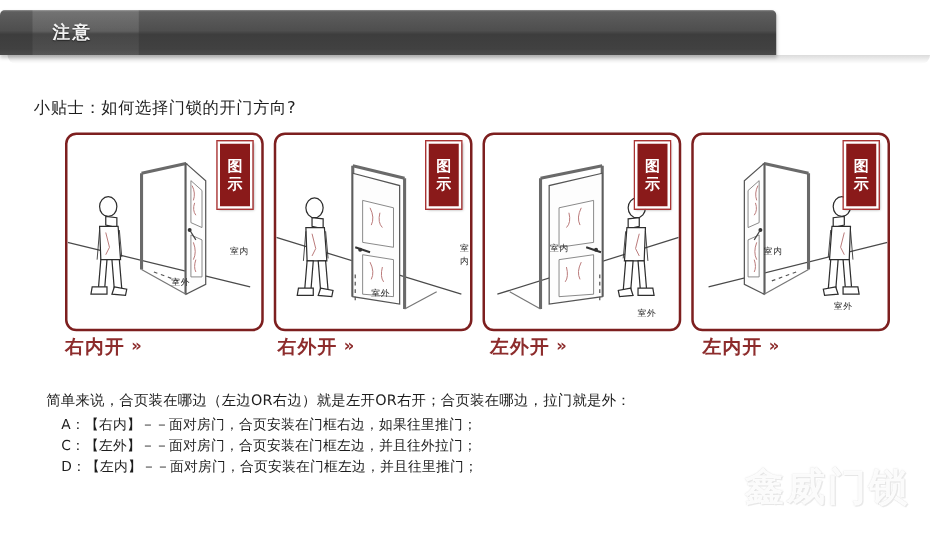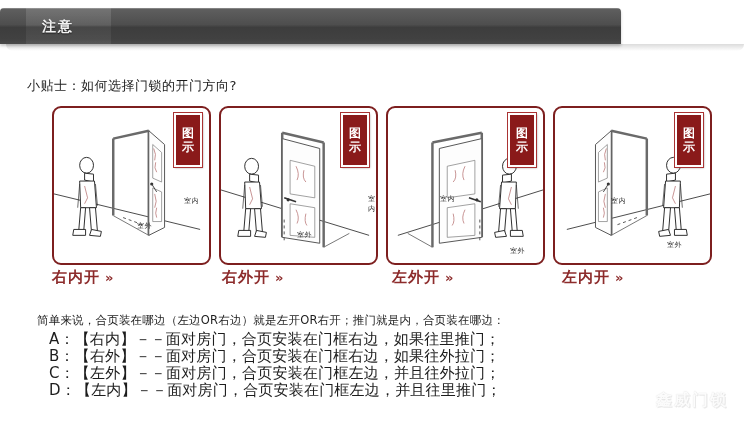--- a/index.html
+++ b/index.html
@@ -169,32 +169,32 @@
   .explain-lead {
     font-size: 11.5px;
     color: #1d1d1d;
     line-height: 17px;
     letter-spacing: .2px;
   }
   .explain-list {
     margin: 2px 0 0 12px;
   }
   .explain-item {
-    font-size: 15px;
+    font-size: 11px;
     color: #1d1d1d;
     line-height: 17px;
     letter-spacing: .2px;
   }
 
   
   .watermark {
     position: absolute;
     right: 22px;
     bottom: 16px;
-    font-size: 16px;
+    font-size: 31px;
     font-weight: bold;
     color: rgba(255,255,255,.92);
     letter-spacing: 2px;
     text-shadow: 0 0 1px rgba(190,190,190,.85),
                  1px 1px 0 rgba(205,205,205,.5);
     opacity: .78;
     pointer-events: none;
   }
 </style>
 </head>
@@ -400,22 +400,21 @@
     <span class="caption-text">左外开</span>
     <span class="caption-arrow">»</span>
   </div>
   <div class="caption">
     <span class="caption-text">左内开</span>
     <span class="caption-arrow">»</span>
   </div>
 </div>
 
 <div class="explain">
-  <div class="explain-lead">简单来说，合页装在哪边（左边OR右边）就是左开OR右开；推门就是内，合页装在哪边：</div>
+  <div class="explain-lead">简单来说，合页装在哪边（左边OR右边）就是左开OR右开；合页装在哪边，拉门就是外：</div>
   <div class="explain-list">
     <div class="explain-item">A：【右内】－－面对房门，合页安装在门框右边，如果往里推门；</div>
-    <div class="explain-item">B：【右外】－－面对房门，合页安装在门框右边，如果往外拉门；</div>
     <div class="explain-item">C：【左外】－－面对房门，合页安装在门框左边，并且往外拉门；</div>
     <div class="explain-item">D：【左内】－－面对房门，合页安装在门框左边，并且往里推门；</div>
   </div>
 </div>
 
 <div class="watermark">鑫威门锁</div>
 
 </body></html>

